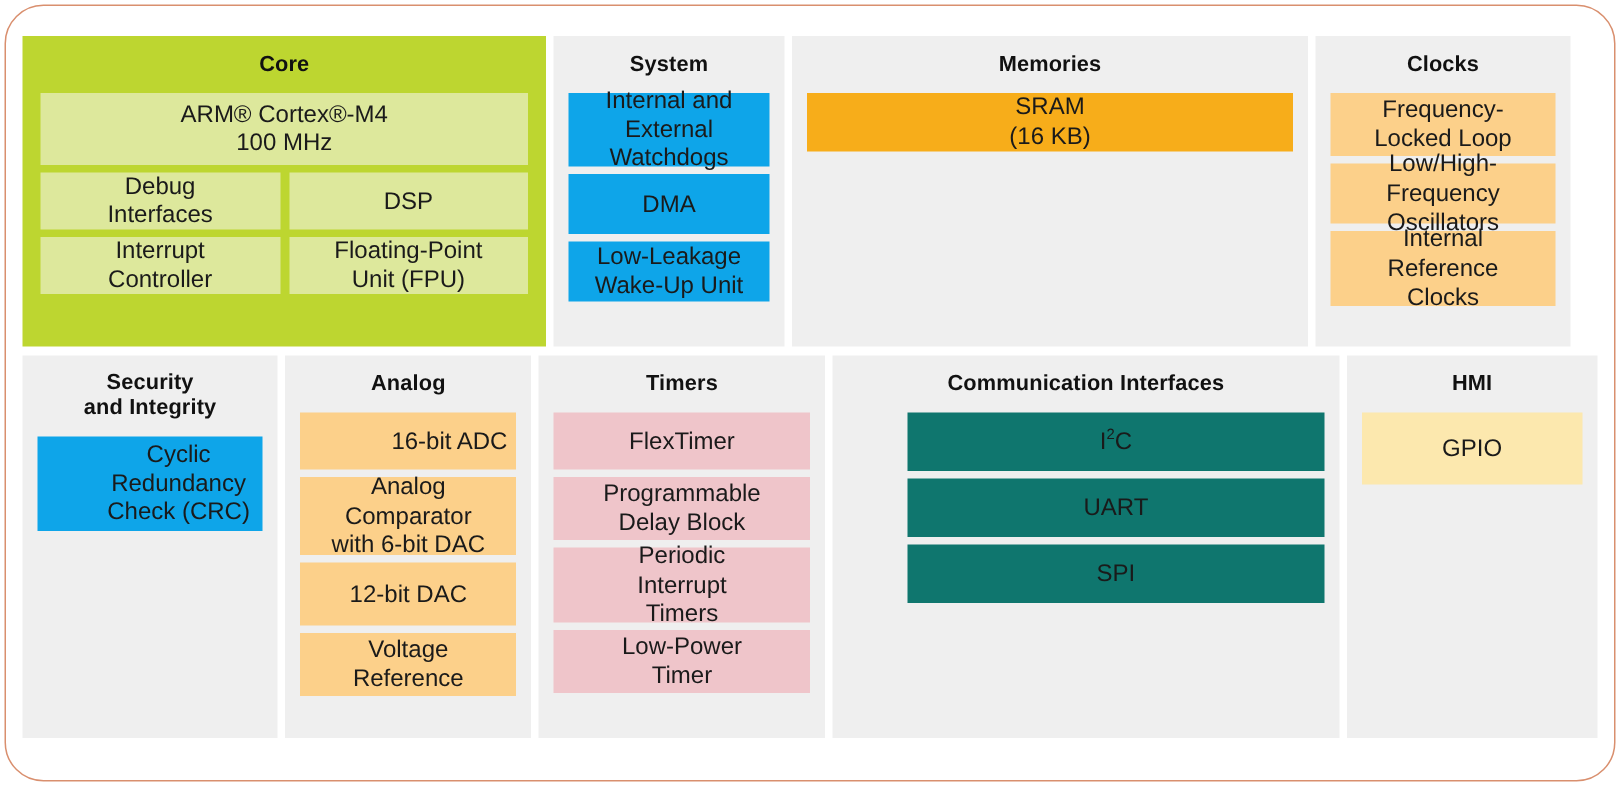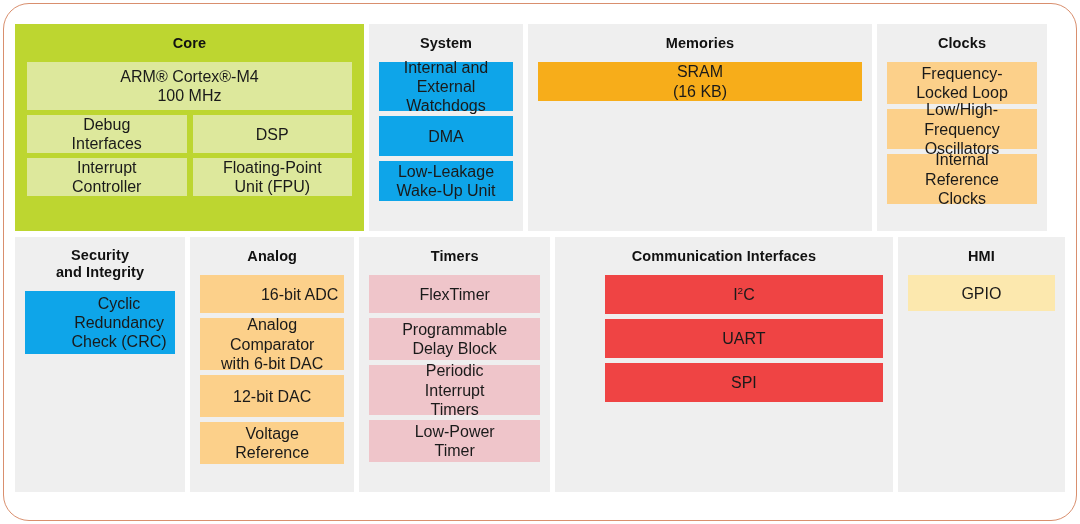--- a/index.html
+++ b/index.html
@@ -93,21 +93,21 @@
     line-height: 1.2;
     color: #1a1a1a;
     padding: 6px 6px;
   }
   .block.core-main { background: #dde89c; height: 48px; }
   .block.core-sub  { background: #dde89c; height: 38px; flex: 1; }
   .block.grey      { background: #0ea5e9; align-items: center; }
   .block.orange    { background: #f7ad1a; }
   .block.amber     { background: #fcd08a; }
   .block.pink      { background: #efc5ca; }
-  .block.blue      { background: #ef4444; margin-left: 40px; }
+  .block.blue      { background: #0f766e; margin-left: 40px; }
   .block.lightyellow { background: #fce8ae; }
 
   .pair {
     display: flex;
     gap: 6px;
     justify-content: flex-end;
   }
 
   
   .w-core    { width: 349px; }
@@ -128,21 +128,21 @@
   .h-clk3  { height: 50px; }
   .h-crc   { height: 63px; padding-left: 44px; }
   .h-an1   { height: 38px; justify-content: flex-end; }
   .h-an2   { height: 52px; }
   .h-an4   { height: 42px; }
   .h-tm1   { height: 38px; }
   .h-tm2   { height: 42px; }
   .h-tm3   { height: 50px; }
   .h-tm4   { height: 42px; }
   .h-comm  { height: 39px; }
-  .h-gpio  { height: 36px; }
+  .h-gpio  { height: 48px; }
 
   sup { font-size: 0.62em; vertical-align: super; line-height: 0; }
 </style>
 </head>
 <body>
 
 <div id="stage">
 
   <div class="outer-frame"></div>
 

